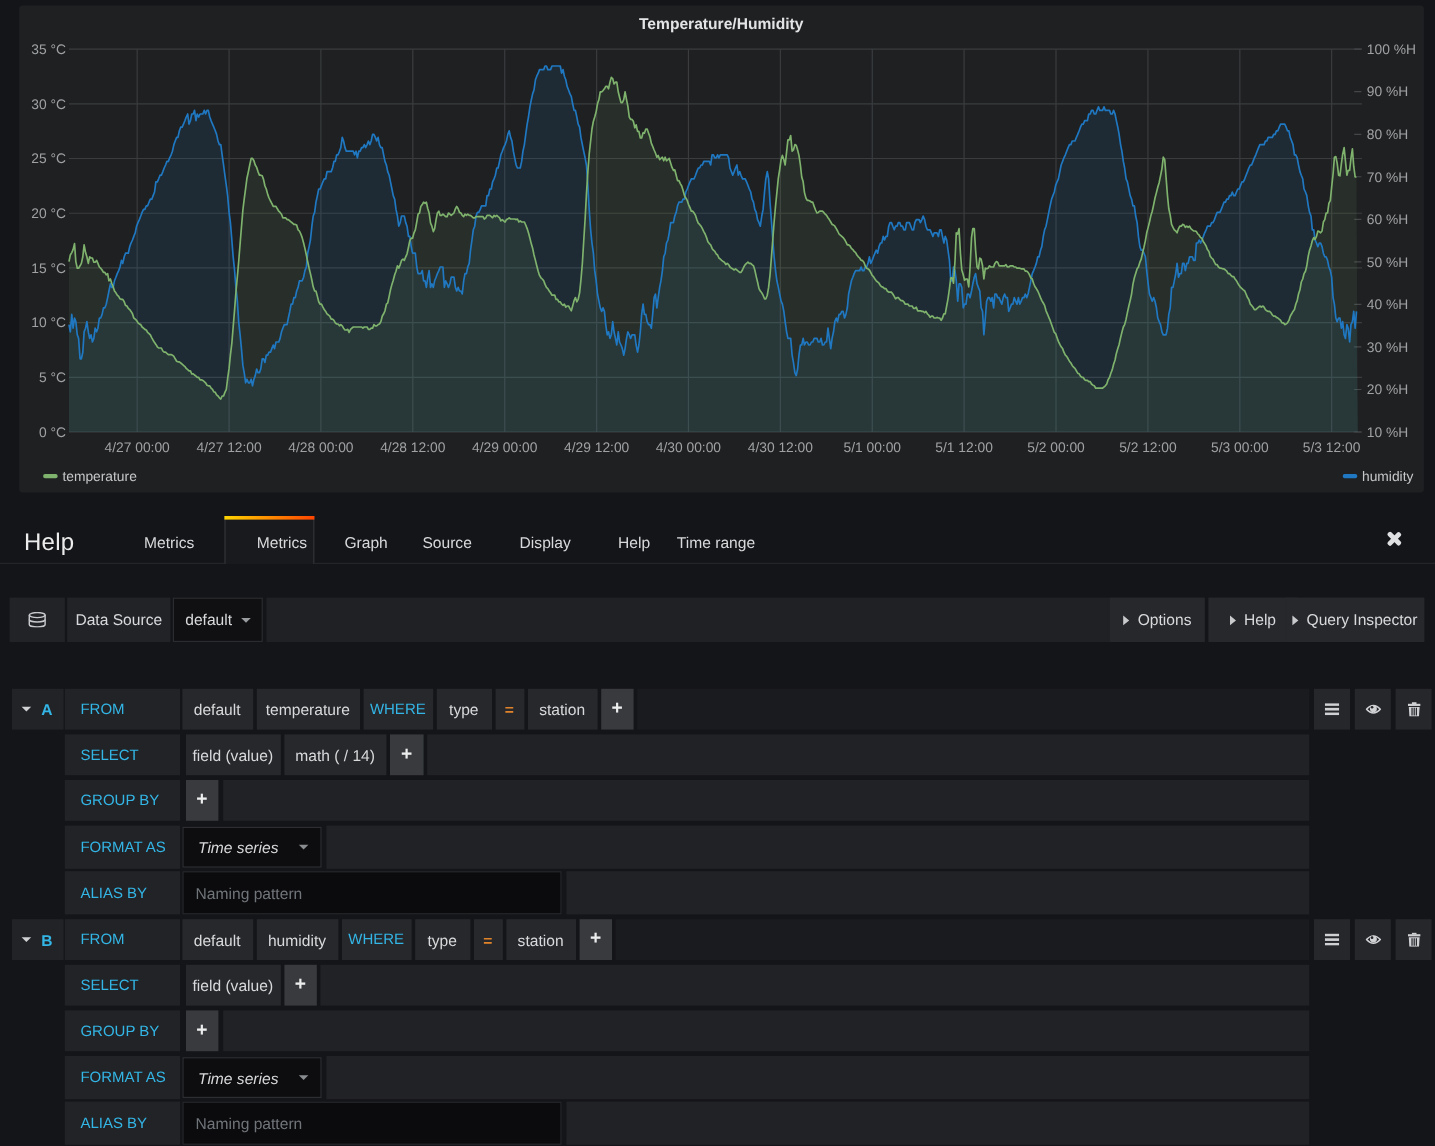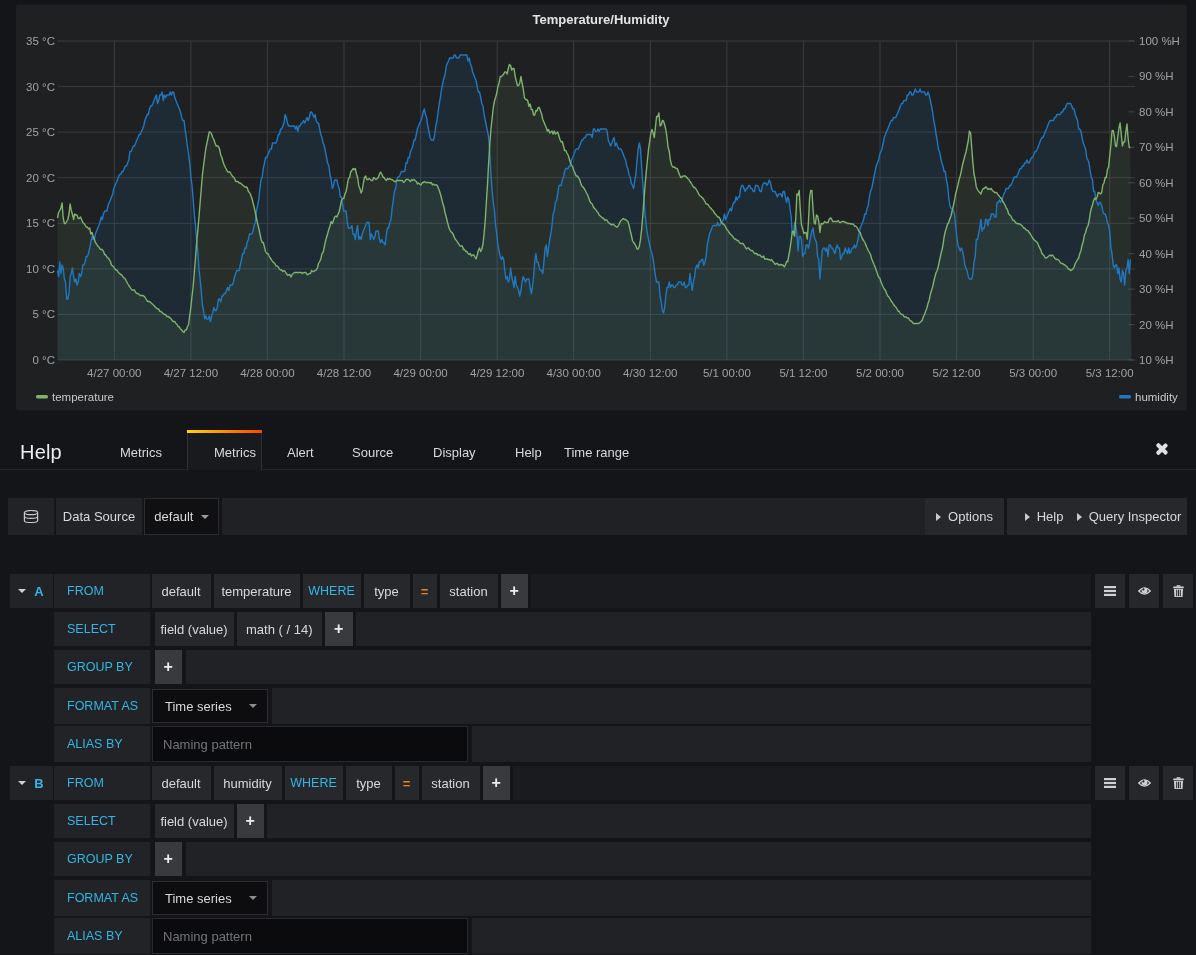--- a/index.html
+++ b/index.html
@@ -12,21 +12,21 @@
 .closex:before { content:""; position:absolute; left:6px; top:1px; width:3.6px; height:14px; border-radius:1.5px; background:#dfe0e1; transform:rotate(45deg); }
 .closex:after { content:""; position:absolute; left:6px; top:1px; width:3.6px; height:14px; border-radius:1.5px; background:#dfe0e1; transform:rotate(-45deg); }
 
 .row { position:absolute; background:#1e2023; }
 .box { position:absolute; top:0; height:100%; background:#27282c; color:#d8d9da; font-size:13px; display:flex; align-items:center; justify-content:center; }
 .blue { color:#33b5e5; }
 .orange { color:#e0832a; }
 .lab { background:#222327 !important; }
 .plus { background:#383a3e; color:#eceded; font-size:16px; font-weight:bold; }
 .iconbox { position:absolute; width:30px; height:34px; background:#26272b; display:flex; align-items:center; justify-content:center; }
-select.fmt, .fmt { position:absolute; background:#0d0d0f; border:1px solid #2c2e31; color:#d8d9da; font-size:13px; }
+select.fmt, .fmt { position:absolute; background:#0d0d0f; border:1px solid #2c2e31; color:#d8d9da; font-size:13px;font-style:italic; }
 .alias-input { position:absolute; background:#0b0b0d; border:1px solid #27292c; color:#70757a; font-size:13px; display:flex; align-items:center; padding-left:10px; }
 .caret-down { display:inline-block; width:0; height:0; border-left:4px solid transparent; border-right:4px solid transparent; border-top:4px solid #9a9da0; }
 .tri-right { display:inline-block; width:0; height:0; border-top:4px solid transparent; border-bottom:4px solid transparent; border-left:5px solid #c8cacc; margin-right:7px; }
 </style>
 </head>
 <body>
 <svg width="1196" height="420" viewBox="0 0 1196 420" style="position:absolute;top:0;left:0">
 <rect x="16" y="4.5" width="1170.6" height="406" rx="3" fill="#1f2022"></rect>
 <g stroke="#3a3c3e" stroke-width="1">
       <line x1="57.5" y1="360.0" x2="1135" y2="360.0"></line>
@@ -111,21 +111,21 @@
 </g>
 </svg>
 
 <div style="position:absolute;top:469px;left:0;width:188px;height:1px;background:#242528"></div>
 <div style="position:absolute;top:469px;left:262px;width:934px;height:1px;background:#242528"></div>
 <div class="tab-active-box"></div>
 <div class="tab-grad"></div>
 <div class="graph-title">Help</div>
 <div class="tab" style="left:120px">Metrics</div>
 <div class="tab" style="left:214px">Metrics</div>
-<div class="tab" style="left:287px">Alert</div>
+<div class="tab" style="left:287px">Graph</div>
 <div class="tab" style="left:352px">Source</div>
 <div class="tab" style="left:433px">Display</div>
 <div class="tab" style="left:515px">Help</div>
 <div class="tab" style="left:564px">Time range</div>
 <div class="closex"></div>
 
 <div class="row" style="left:222px;top:498px;width:703px;height:37px;background:#1f2125"></div>
 <div class="box lab" style="left:8px;top:498px;width:46px;height:37px;position:absolute">
 <svg width="16" height="13" viewBox="0 0 16 13">
       <g fill="none" stroke="#c7c9cb" stroke-width="1.2">

